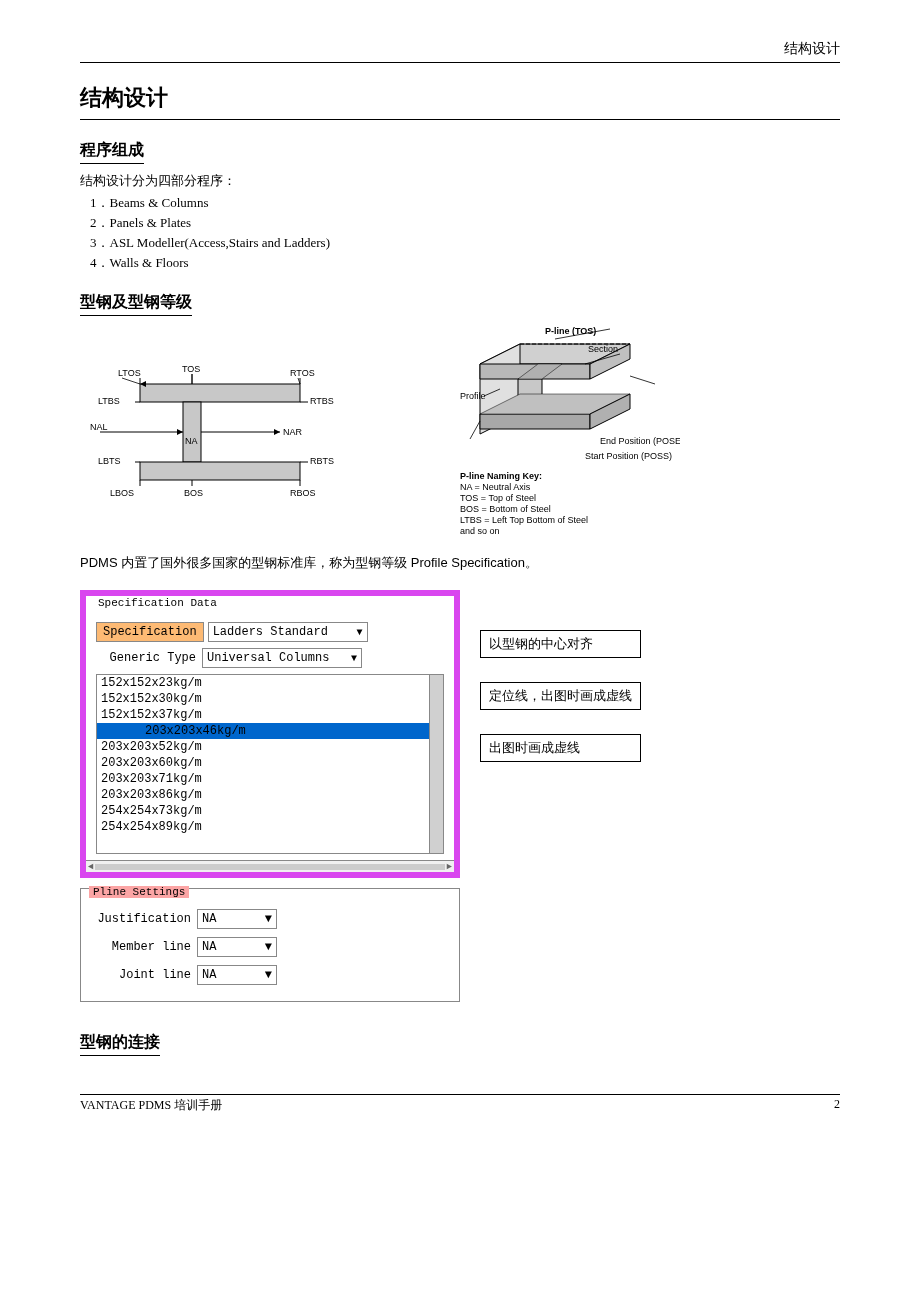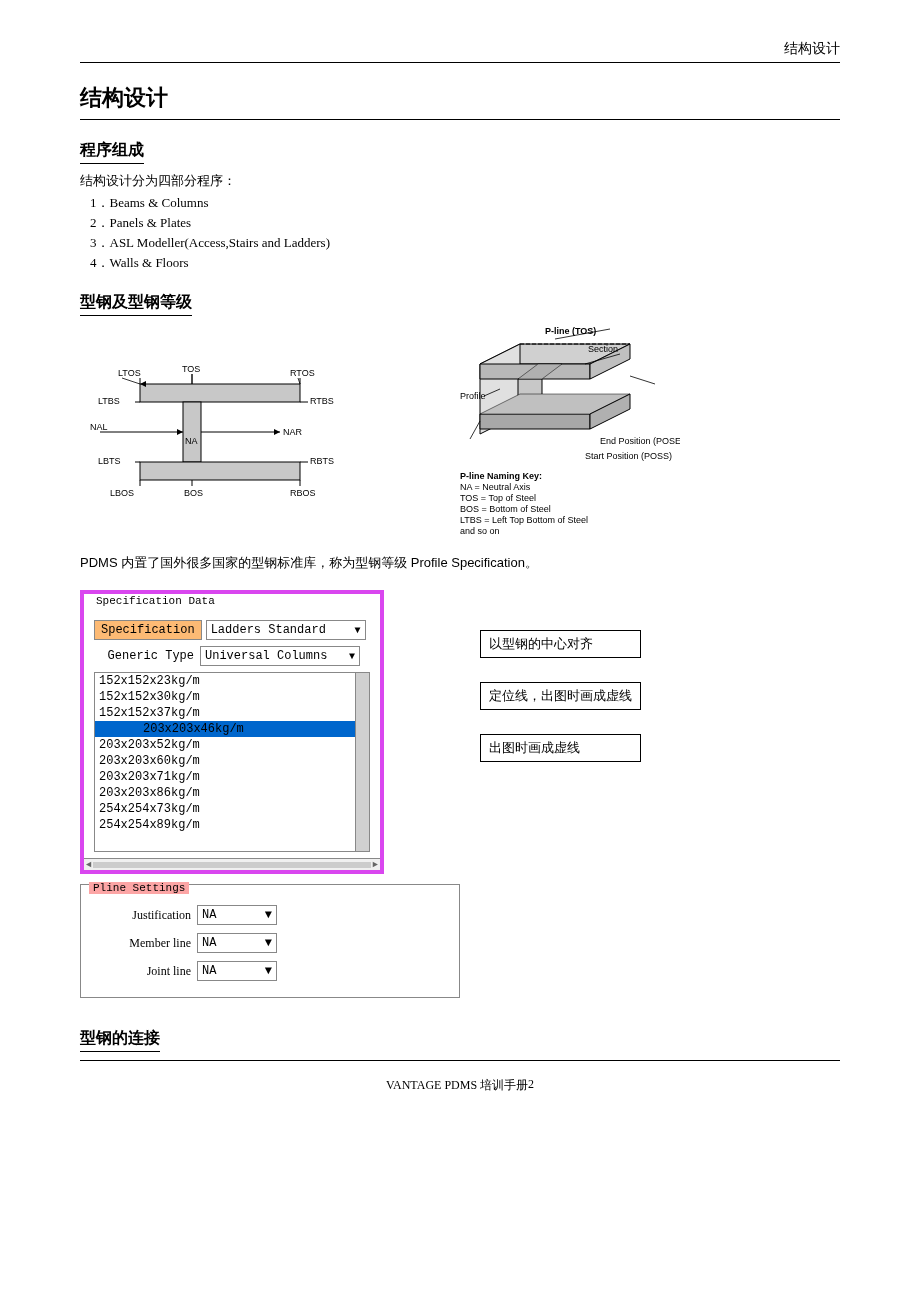--- a/index.html
+++ b/index.html
@@ -84,24 +84,24 @@
     .profile-diagram {
       margin-left: 20px;
       width: 280px;
       height: 220px;
       position: relative;
       flex-shrink: 0;
     }
 
     
     .spec-dialog {
-      border: 4px solid #d946ef;
+      border: 6px solid #d946ef;
       margin-top: 10px;
       margin-bottom: 10px;
-      width: 304px;
+      width: 380px;
       font-family: "Courier New", monospace;
       font-size: 12px;
       position: relative;
     }
 
     .spec-dialog-title {
       font-size: 11px;
       position: relative;
       top: -8px;
       left: 8px;
@@ -210,45 +210,45 @@
       display: flex;
       align-items: center;
       margin-bottom: 8px;
       padding: 0 10px;
     }
 
     .pline-label {
       width: 100px;
       text-align: right;
       margin-right: 6px;
-      font-family: Liberation Serif, serif;
+      font-family: Liberation Mono, monospace;
       font-size: 12px;
     }
 
     .pline-dropdown {
       border: 1px solid #888;
       padding: 2px 4px;
       font-family: "Courier New", monospace;
       font-size: 12px;
       display: flex;
       align-items: center;
       justify-content: space-between;
       min-width: 80px;
     }
 
     
     .page-footer {
       position: absolute;
-      bottom: 36px;
+      bottom: 20px;
       left: 80px;
       right: 80px;
       display: flex;
-      justify-content: center;
+      justify-content: space-between;
       border-top: 1px solid #000;
-      padding-top: 16px;
+      padding-top: 2px;
       font-size: 12px;
     }
 
     
     .zh { font-family: "SimSun", "宋体", "Microsoft YaHei", sans-serif; }
 
     .intro-text {
       font-size: 13px;
       margin-bottom: 8px;
     }

